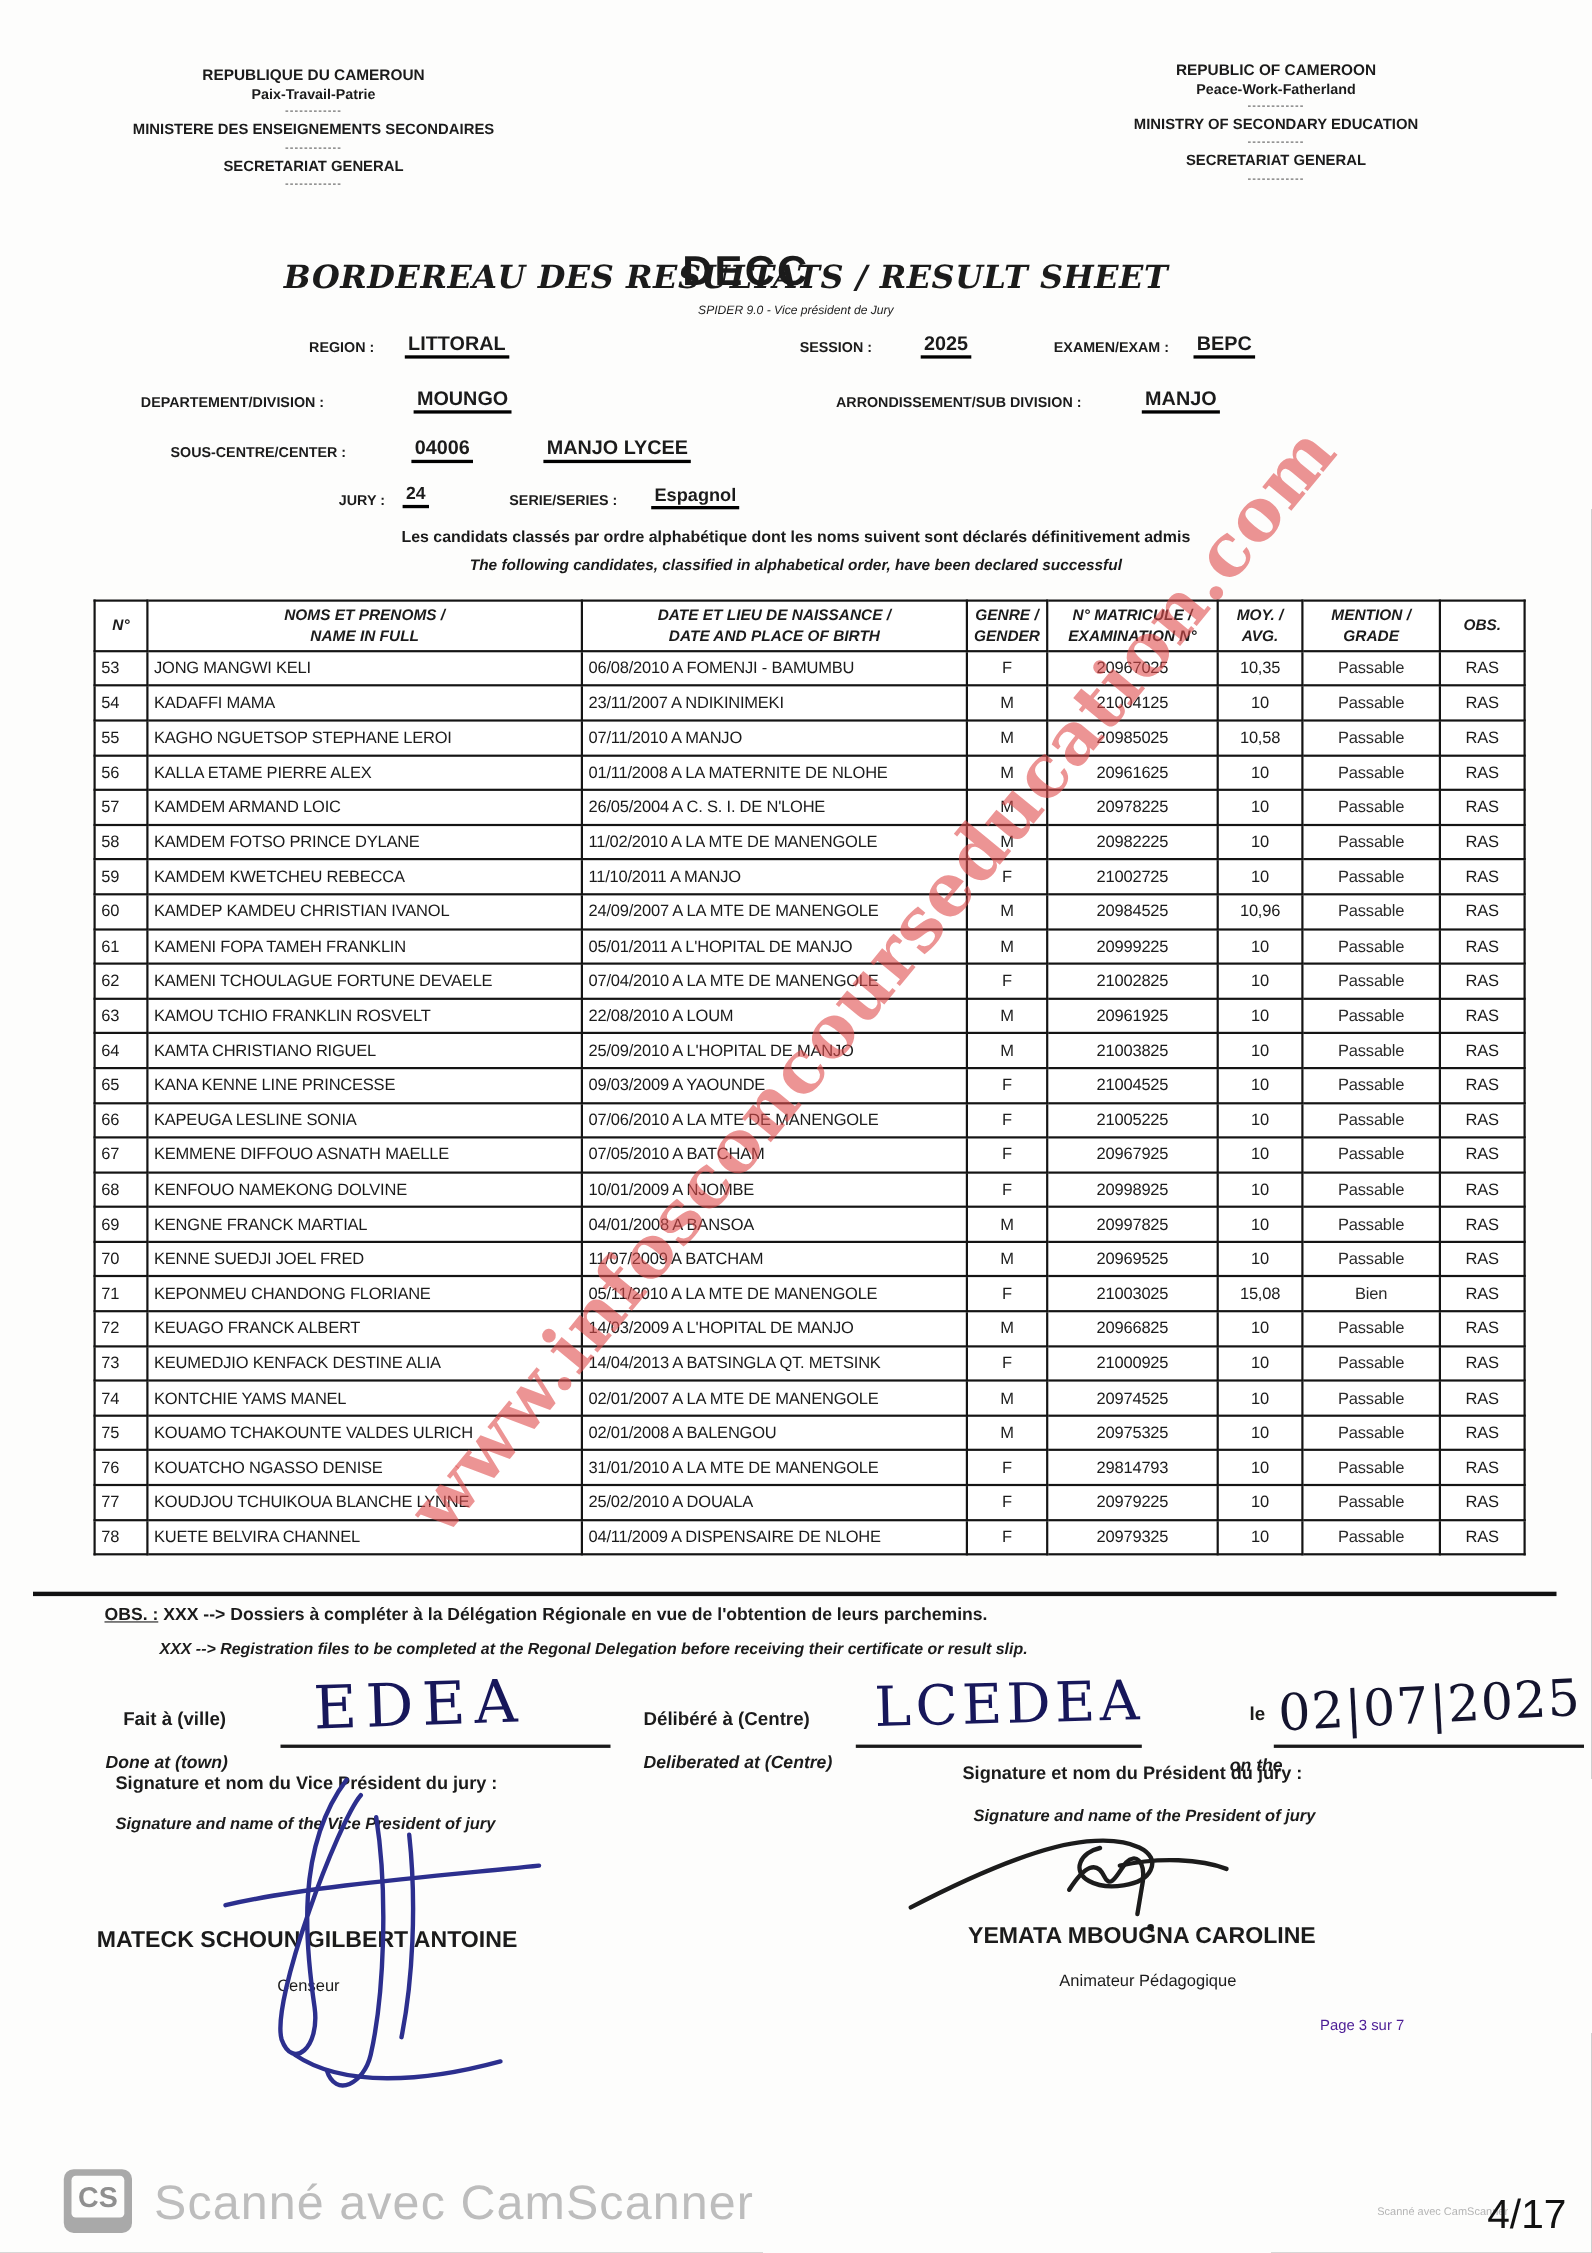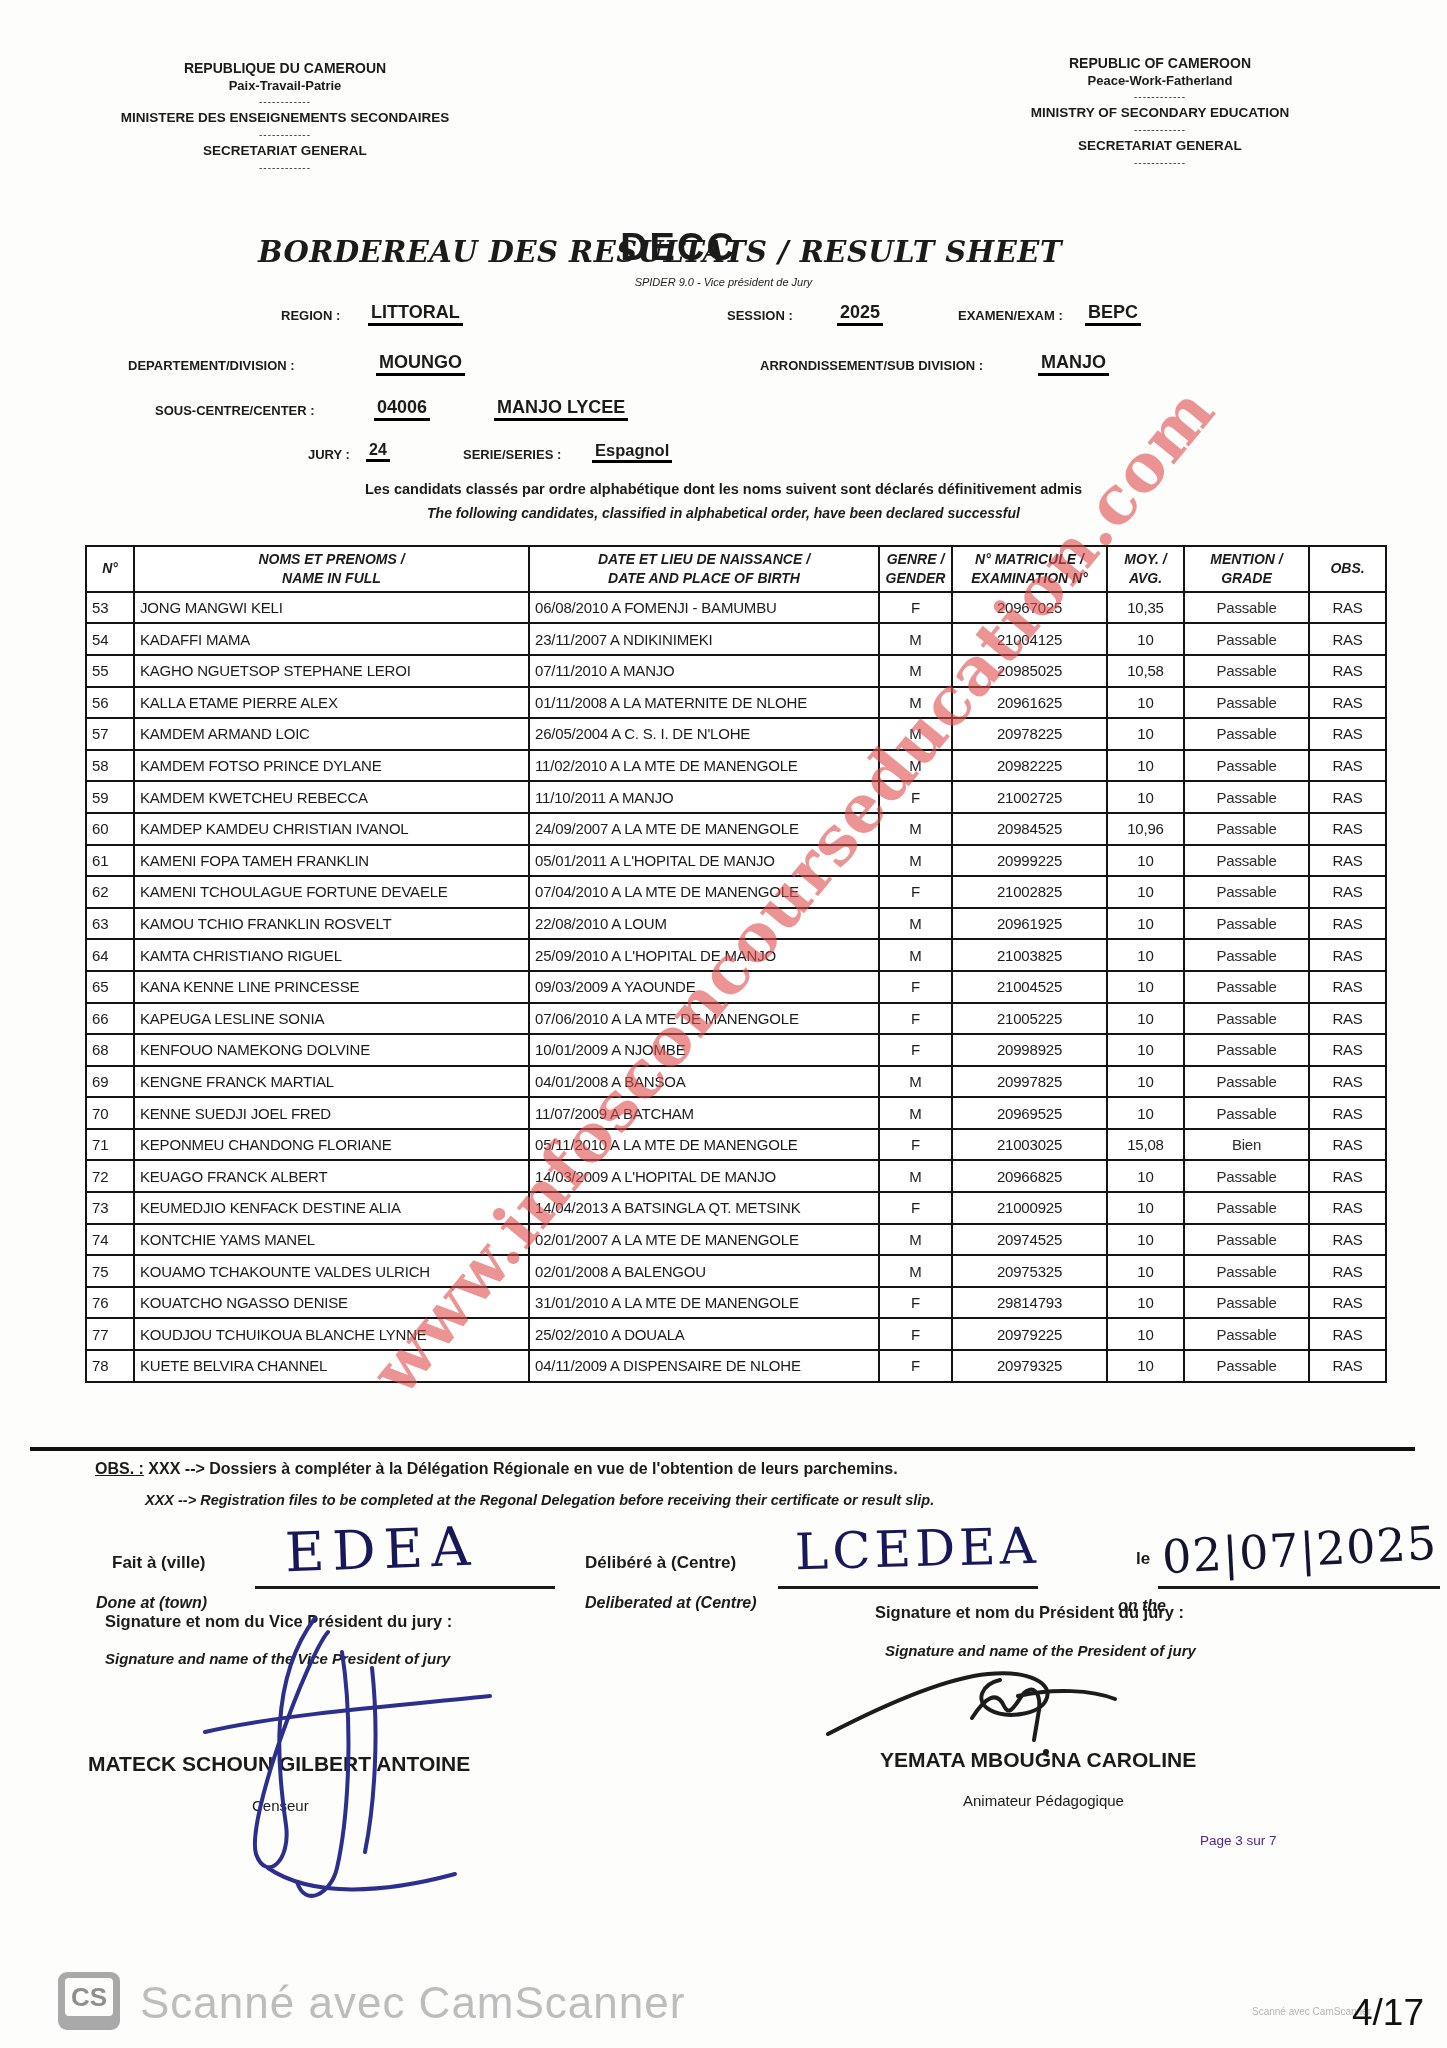--- a/index.html
+++ b/index.html
@@ -274,20 +274,30 @@
             <td class="a-l">66</td>
             <td class="a-l">KAPEUGA LESLINE SONIA</td>
             <td class="a-l">07/06/2010 A LA MTE DE MANENGOLE</td>
             <td class="a-c">F</td>
             <td class="a-c">21005225</td>
             <td class="a-c">10</td>
             <td class="a-c small">Passable</td>
             <td class="a-c">RAS</td>
           </tr>
           <tr>
+            <td class="a-l">67</td>
+            <td class="a-l">KEMMENE DIFFOUO ASNATH MAELLE</td>
+            <td class="a-l">07/05/2010 A BATCHAM</td>
+            <td class="a-c">F</td>
+            <td class="a-c">20967925</td>
+            <td class="a-c">10</td>
+            <td class="a-c small">Passable</td>
+            <td class="a-c">RAS</td>
+          </tr>
+          <tr>
             <td class="a-l">68</td>
             <td class="a-l">KENFOUO NAMEKONG DOLVINE</td>
             <td class="a-l">10/01/2009 A NJOMBE</td>
             <td class="a-c">F</td>
             <td class="a-c">20998925</td>
             <td class="a-c">10</td>
             <td class="a-c small">Passable</td>
             <td class="a-c">RAS</td>
           </tr>
           <tr>

